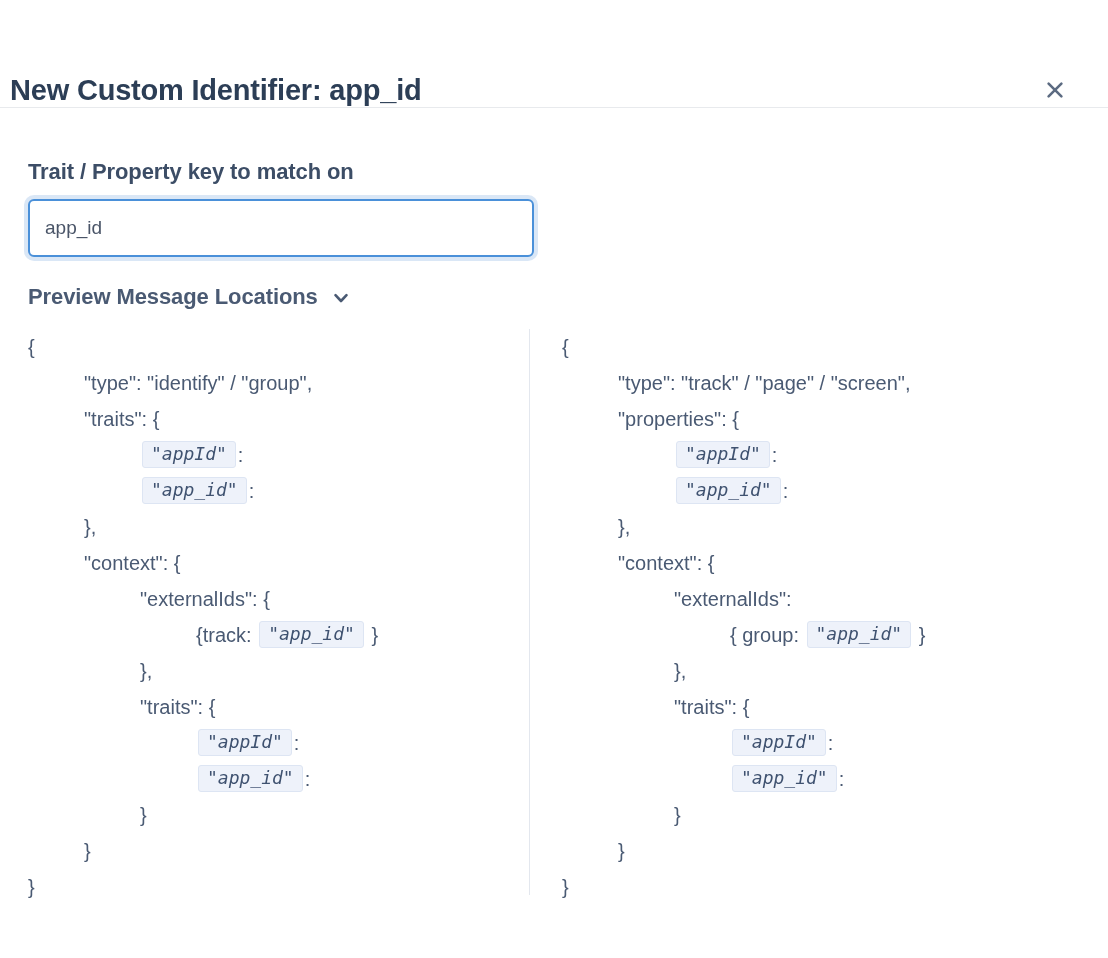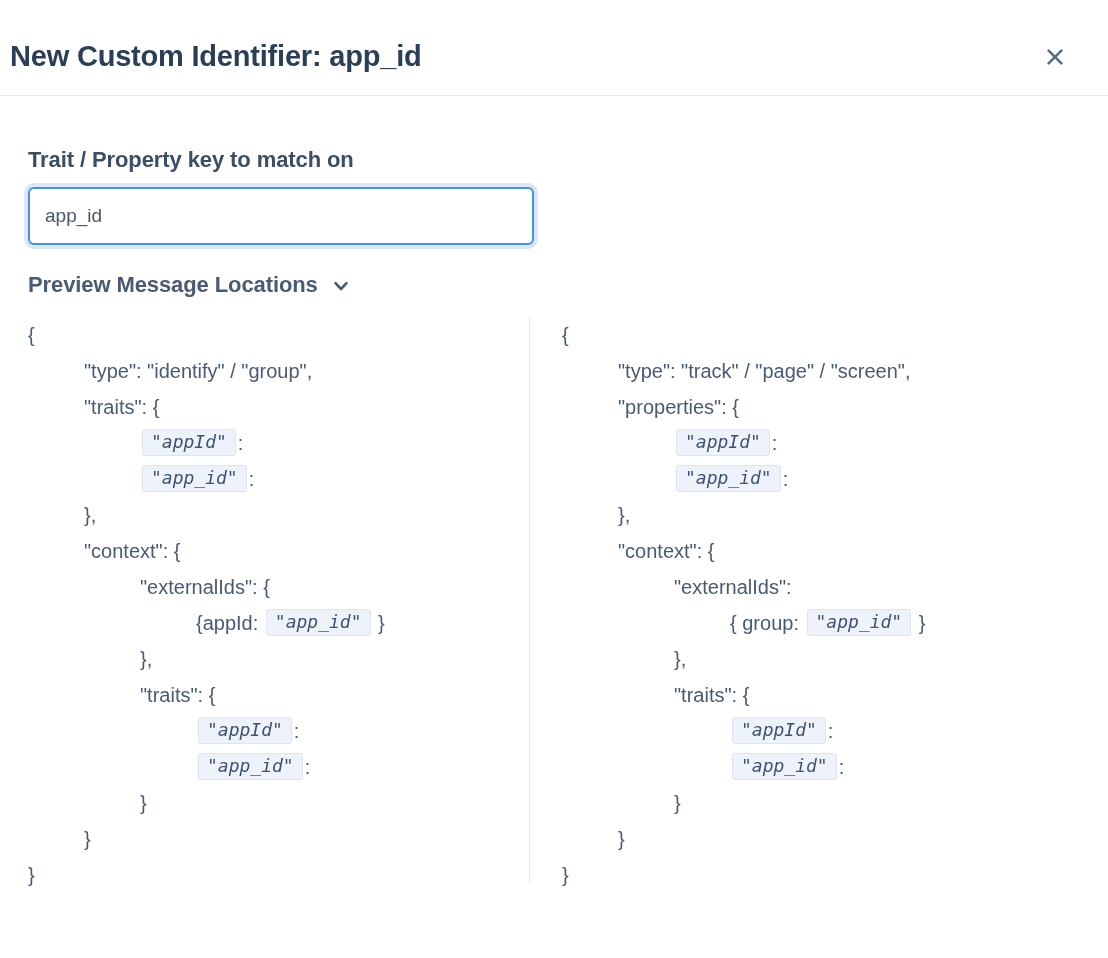--- a/index.html
+++ b/index.html
@@ -14,24 +14,24 @@
     position: relative;
     width: 1108px;
     height: 958px;
     background: #ffffff;
     overflow: hidden;
   }
 
   
   #modal-header {
     position: relative;
-    height: 96px;
+    height: 108px;
     border-bottom: 1px solid #e8eaed;
     display: flex;
-    align-items: center;
+    align-items: flex-end;
     padding: 18px 28px 0 10px;
   }
   #modal-title {
     font-size: 29px;
     font-weight: 700;
     color: #2c3e56;
     letter-spacing: -0.2px;
     line-height: 1.1;
     flex: 1 1 auto;
     white-space: nowrap;
@@ -180,21 +180,21 @@
     <div id="preview-panels">
       <div id="code-panel-left" class="code-panel">
           <div class="code-line"><span class="pre-sp" style="width: 0px;"></span><span>{</span></div>
           <div class="code-line"><span class="pre-sp" style="width: 56px;"></span><span>"type": "identify" / "group",</span></div>
           <div class="code-line"><span class="pre-sp" style="width: 56px;"></span><span>"traits": {</span></div>
           <div class="code-line"><span class="pre-sp" style="width: 112px;"></span><span class="tok">"appId"</span><span>:</span></div>
           <div class="code-line"><span class="pre-sp" style="width: 112px;"></span><span class="tok">"app_id"</span><span>:</span></div>
           <div class="code-line"><span class="pre-sp" style="width: 56px;"></span><span>},</span></div>
           <div class="code-line"><span class="pre-sp" style="width: 56px;"></span><span>"context": {</span></div>
           <div class="code-line"><span class="pre-sp" style="width: 112px;"></span><span>"externalIds": {</span></div>
-          <div class="code-line"><span class="pre-sp" style="width: 168px;"></span><span>{appId: </span><span class="tok">"app_id"</span><span> }</span></div>
+          <div class="code-line"><span class="pre-sp" style="width: 168px;"></span><span>{track: </span><span class="tok">"app_id"</span><span> }</span></div>
           <div class="code-line"><span class="pre-sp" style="width: 112px;"></span><span>},</span></div>
           <div class="code-line"><span class="pre-sp" style="width: 112px;"></span><span>"traits": {</span></div>
           <div class="code-line"><span class="pre-sp" style="width: 168px;"></span><span class="tok">"appId"</span><span>:</span></div>
           <div class="code-line"><span class="pre-sp" style="width: 168px;"></span><span class="tok">"app_id"</span><span>:</span></div>
           <div class="code-line"><span class="pre-sp" style="width: 112px;"></span><span>}</span></div>
           <div class="code-line"><span class="pre-sp" style="width: 56px;"></span><span>}</span></div>
           <div class="code-line"><span class="pre-sp" style="width: 0px;"></span><span>}</span></div>
         </div>
       <div id="panel-divider"></div>
       <div id="code-panel-right" class="code-panel">

